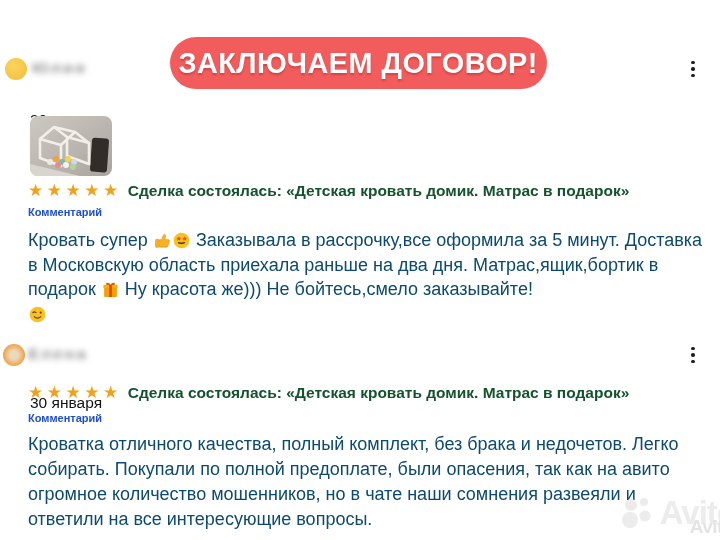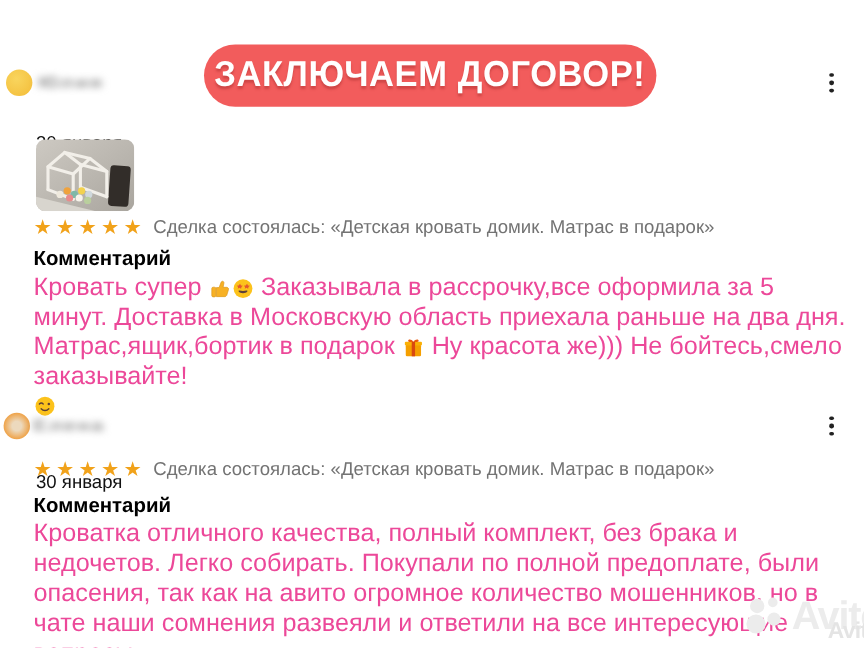--- a/index.html
+++ b/index.html
@@ -21,24 +21,24 @@
   .d1{left:30px;top:79px;} .d2{left:30px;top:362px;}
   .kebab{position:absolute;width:18px;height:26px;display:flex;flex-direction:column;
          align-items:center;justify-content:center;gap:3px;cursor:pointer;}
   .k1{left:684px;top:56px;} .k2{left:684px;top:342px;}
   .kebab i{width:3.5px;height:3.5px;border-radius:50%;background:#222;display:block;}
   .photo{position:absolute;left:30px;top:116px;width:82px;height:60px;border-radius:8px;
          overflow:hidden;display:block;}
   .starsrow{position:absolute;left:28px;display:flex;align-items:center;white-space:nowrap;}
   .s1{top:180px;} .s2{top:382px;}
   .stars{color:#f1a21a;font-size:17px;letter-spacing:3.5px;margin-right:6px;}
-  .dealtext{font-size:15.5px;color:#737373;}
-  .clabel{position:absolute;left:28px;font-size:17px;font-weight:700;color:#000000;}
+  .dealtext{font-size:15.5px;color:#14532d;font-weight:bold;}
+  .clabel{position:absolute;left:28px;font-size:11px;font-weight:700;color:#1d4ed8;}
   .cl1{top:206px;} .cl2{top:412px;}
-  .comment{position:absolute;left:28px;width:678px;font-size:21px;line-height:24.5px;color:#ec4899;}
+  .comment{position:absolute;left:28px;width:678px;font-size:18px;line-height:24.5px;color:#0c4a6e;}
   .c1{top:228px;} .c2{top:432px;line-height:25px;}
   .emoji{display:inline-block;width:17px;height:17px;vertical-align:-3px;margin:0 1px;}
   
   .wm{position:absolute;right:12px;bottom:0px;width:150px;height:52px;pointer-events:none;}
   .wm-main{position:absolute;right:12px;bottom:8px;display:flex;align-items:center;gap:3px;}
   .wm-main .wm-text{font-size:33px;font-weight:700;color:#ececec;letter-spacing:-1px;}
   .wm-sub{position:absolute;right:14px;bottom:2px;font-size:19px;font-weight:700;color:#e4e4e4;
           letter-spacing:-0.5px;}
 </style>
 </head>

